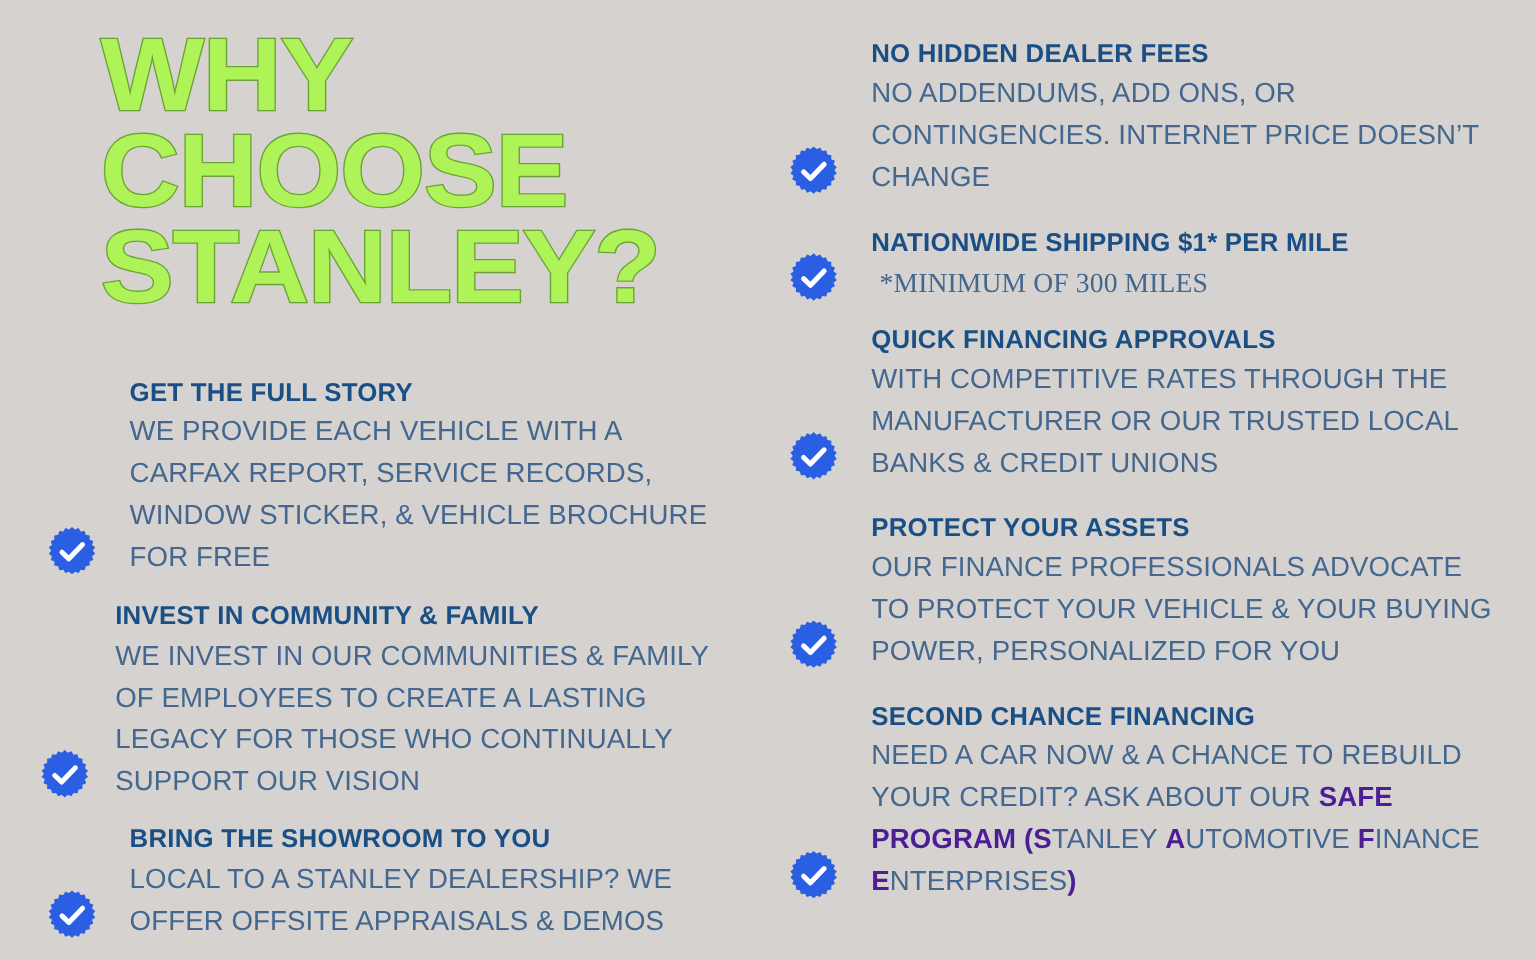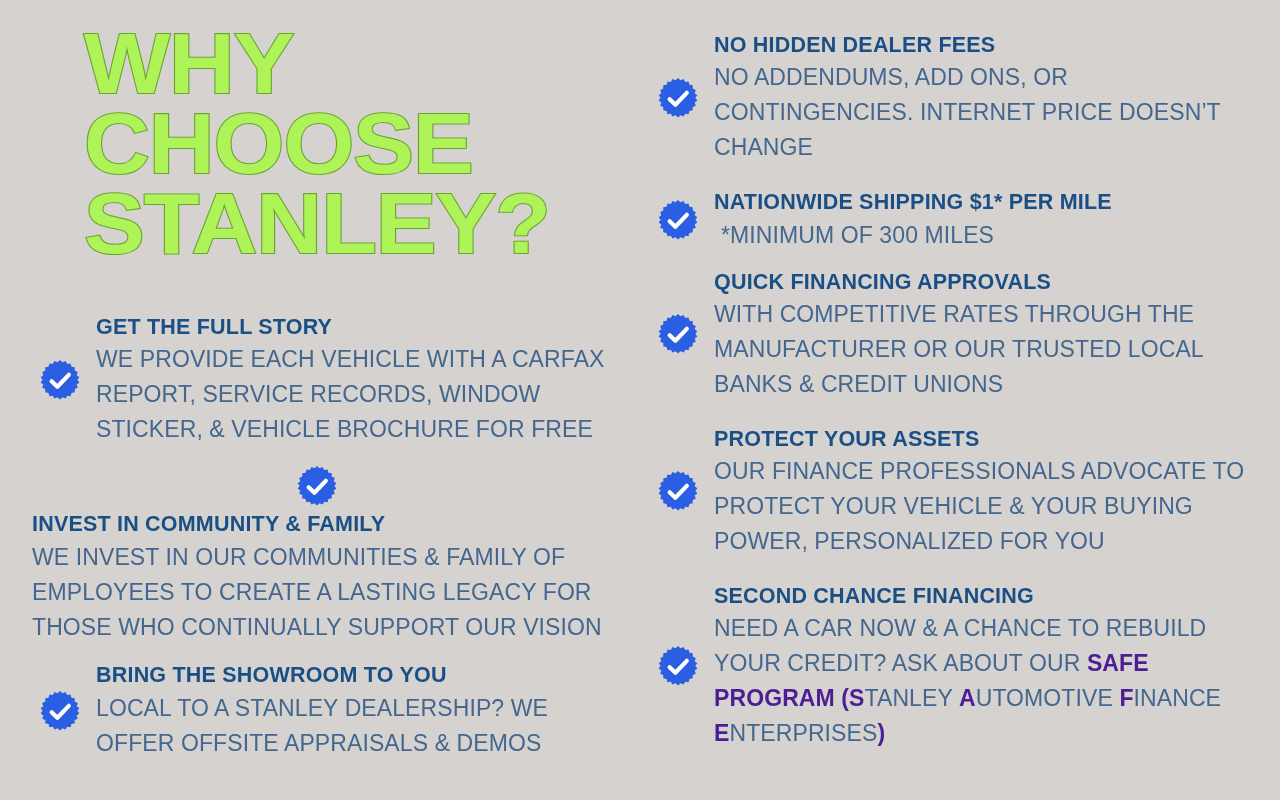--- a/index.html
+++ b/index.html
@@ -38,21 +38,21 @@
     position:absolute;
     left:30px; top:312px;
     width:580px;
   }
   .col-right {
     position:absolute;
     left:656px; top:30px;
     width:600px;
   }
 
-  .item { position:relative; display:flex; align-items:center; }
+  .item { position:relative; display:flex; align-items:flex-end;gap:12px; }
   .col-left .item { margin-bottom:16px; }
   .col-right .item { margin-bottom:22px; }
 
   .badge {
     flex:0 0 auto;
     width:44px; height:44px;
     margin-top:2px;
     margin-right:8px;
   }
   .badge svg { display:block; width:44px; height:44px; }
@@ -69,27 +69,27 @@
   }
   .item-desc {
     font-weight:400;
     font-size:23px;
     line-height:1.52;
     letter-spacing:0.1px;
     text-transform:uppercase;
     color:#43678e;
     margin-top:1px;
   }
-  .item-desc .indent { padding-left:7px; display:inline-block; }
+  .item-desc .indent { padding-left:7px; display:inline-block;font-family:Liberation Serif, serif; }
   .item-desc b { font-weight:700; color:#4c1d95; }
 
   
   .col-left .item.i1 { margin-left:8px; }
   .col-left .item.i1 .item-body { margin-left:6px; }
-  .col-left .item.i2 { margin-left:2px;flex-direction:column; }
+  .col-left .item.i2 { margin-left:2px; }
   .col-left .item.i3 { margin-left:8px; }
   .col-left .item.i3 .item-body { margin-left:6px; }
 
   .col-right .item .item-body { margin-left:6px; }
   .col-right .item.r2 { margin-bottom:14px; }
 </style>
 </head>
 <body>
 
 <div class="page">

